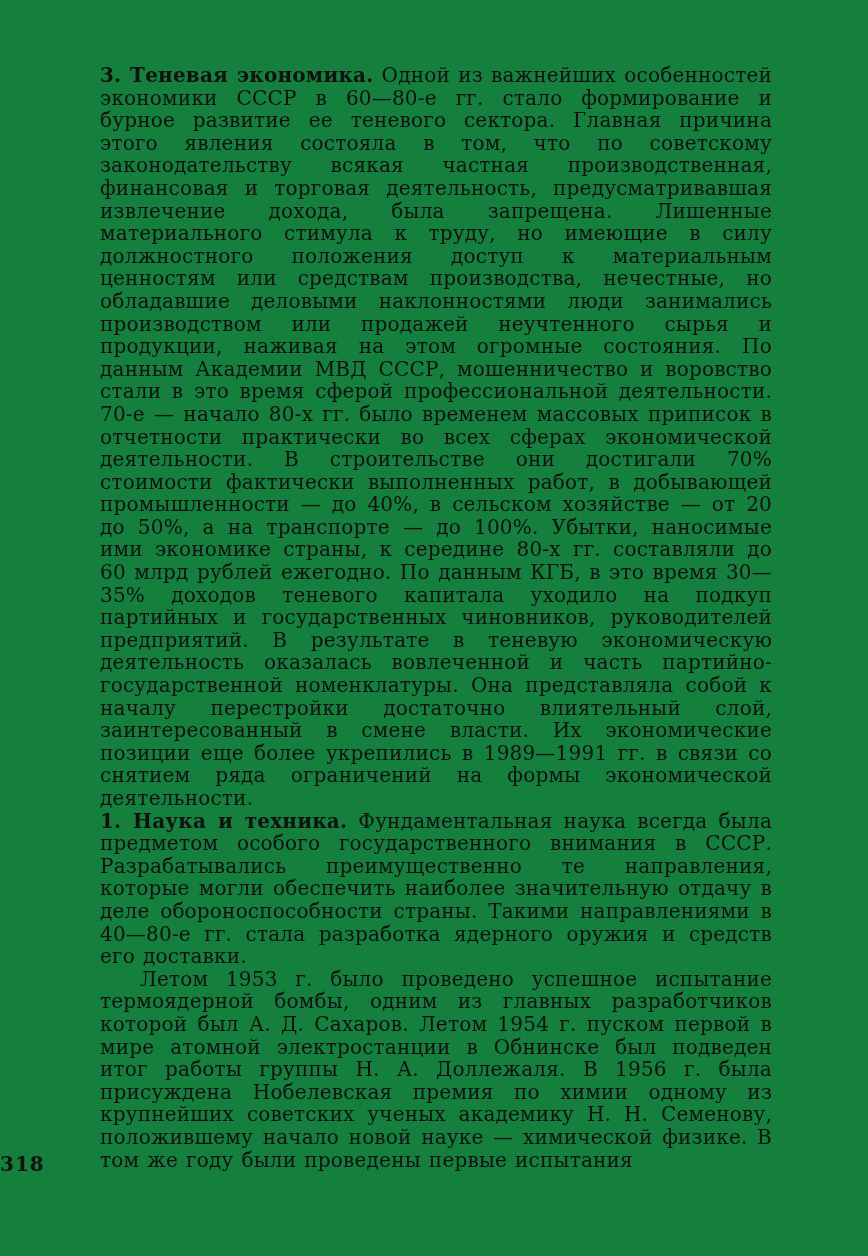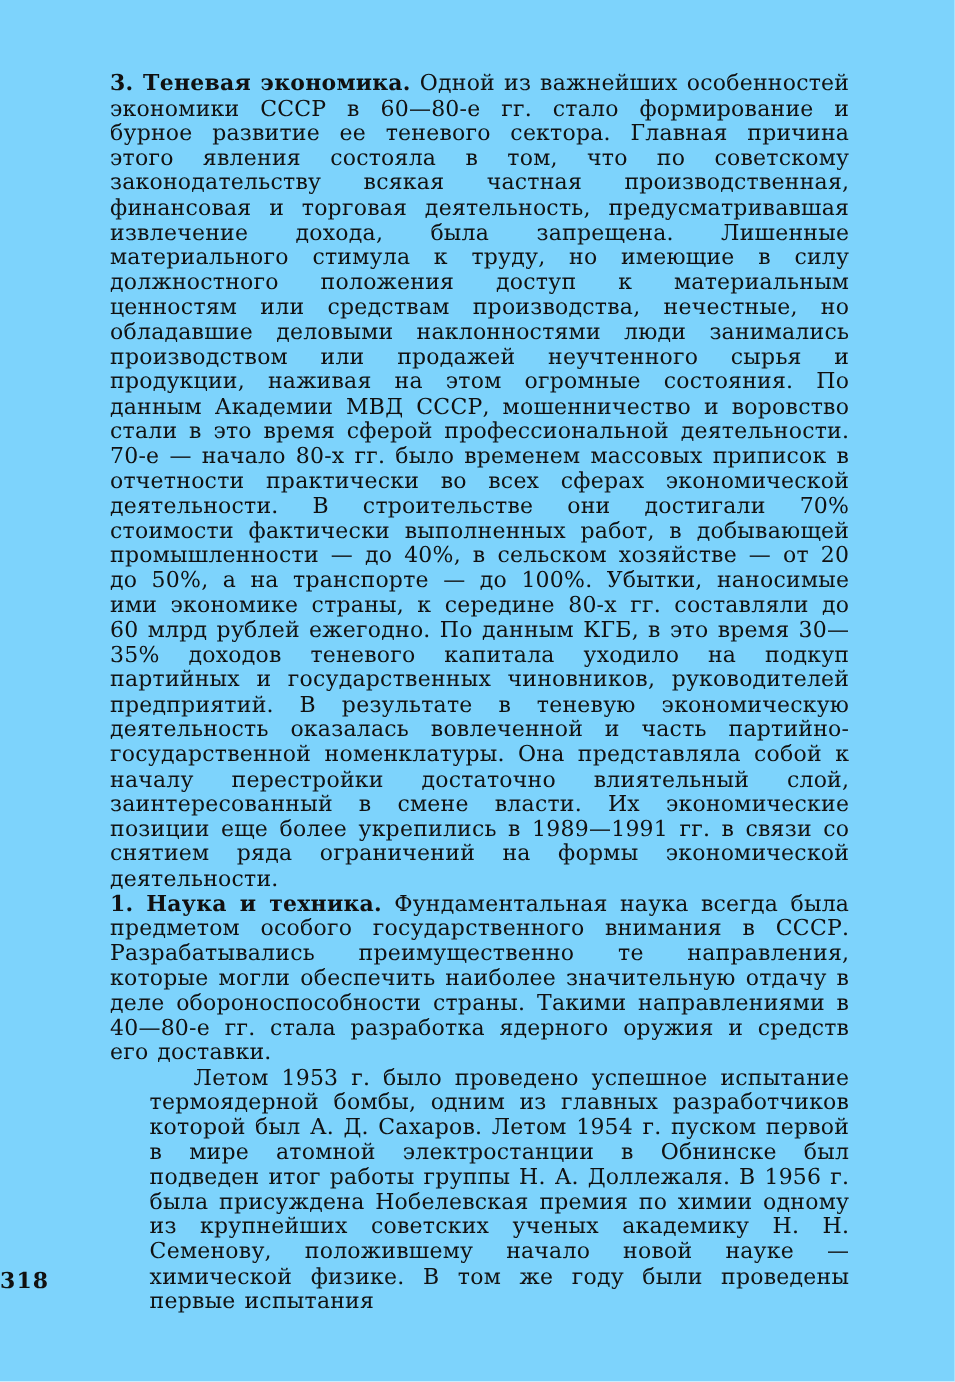--- a/index.html
+++ b/index.html
@@ -4,21 +4,21 @@
 <style>
   html, body {
     margin: 0;
     padding: 0;
     background: #ffffff;
   }
   .page {
     position: relative;
     width: 868px;
     height: 1256px;
-    background: #7dd3fc;
+    background: #15803d;
     box-sizing: border-box;
     overflow: hidden;
     font-family: "DejaVu Serif", "Liberation Serif", serif;
     color: #111111;
     padding-left: 43px;
   }
   .text-block {
     position: absolute;
     top: 64px;
     left: 100px;
@@ -31,21 +31,20 @@
   }
   .para {
     margin: 0;
     padding: 0;
   }
   .para b {
     font-weight: bold;
   }
   .para.indent {
     text-indent: 40px;
-    margin-left: 36px;
   }
   .page-number {
     position: absolute;
     bottom: 80px;
     left: 0;
     right: 0;
     text-align: left;
     font-size: 20px;
     font-weight: bold;
     letter-spacing: 1px;

